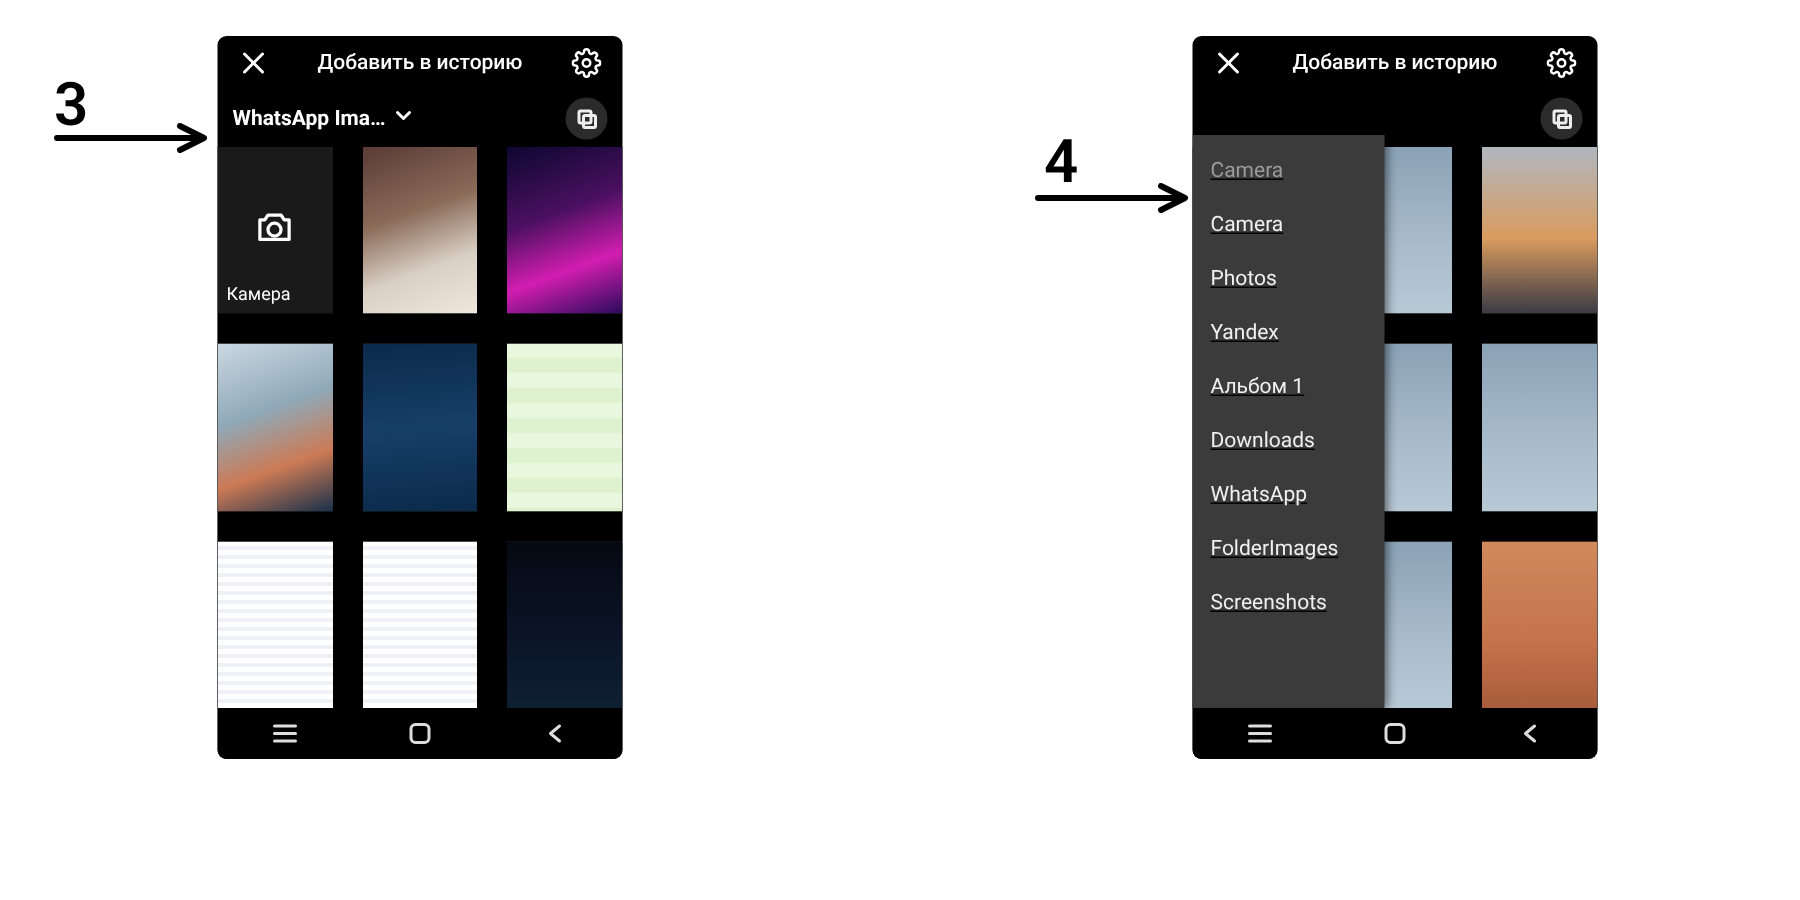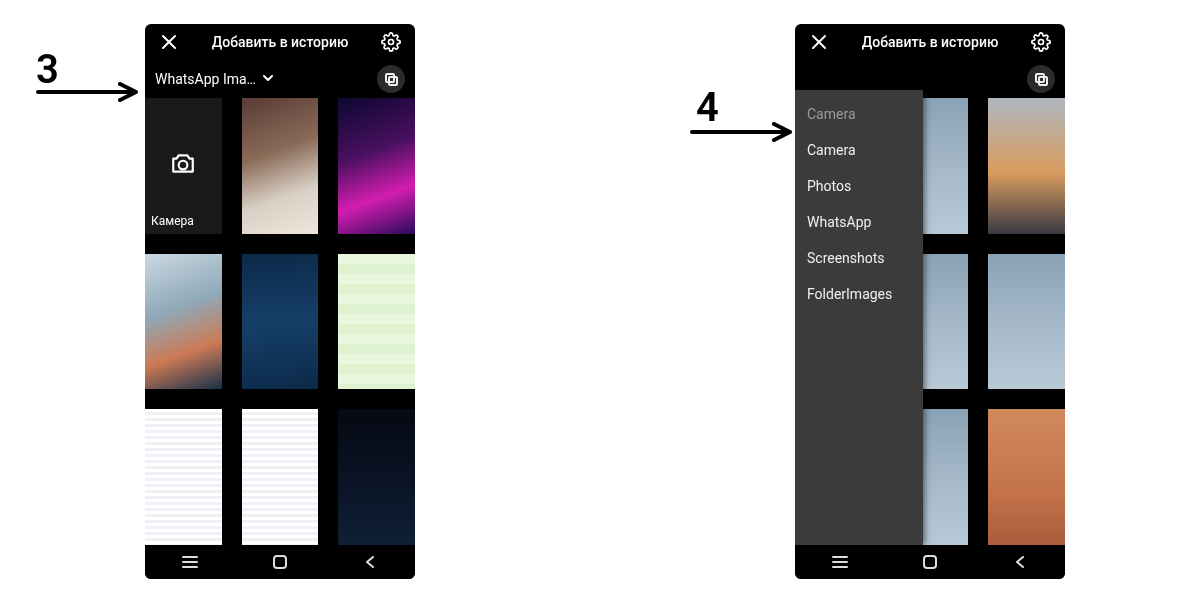--- a/index.html
+++ b/index.html
@@ -19,21 +19,21 @@
     align-items: center;
     gap: 8px;
     font-size: 40px;
     font-weight: 600;
   }
 
   
   .phone {
     position: absolute;
     width: 270px;
-    height: 555px;
+    height: 482px;
     top: 24px;
     background: #000;
     border-radius: 6px;
     overflow: hidden;
     display: flex;
     flex-direction: column;
   }
   .phone.left  { left: 145px; }
   .phone.right { left: 795px; }
 
@@ -55,21 +55,21 @@
 
   .subbar {
     height: 38px;
     display: flex;
     align-items: center;
     padding: 0 10px;
     color: #fff;
     font-size: 14px;
     gap: 6px;
   }
-  .subbar .album-label { font-weight: 400; }
+  .subbar .album-label { font-weight: 700; }
   .subbar .spacer { flex: 1; }
   .multi-btn {
     width: 28px; height: 28px;
     border-radius: 50%;
     background: #2b2b2b;
     display: inline-flex; align-items: center; justify-content: center;
     color: #eee;
   }
 
   .grid3 {
@@ -123,20 +123,21 @@
     top: 66px;
     left: 0;
     width: 128px;
     bottom: 34px;
     background: #3b3b3b;
     display: flex;
     flex-direction: column;
     padding: 6px 0;
     overflow: hidden;
     box-shadow: 2px 0 6px rgba(0,0,0,.5);
+    text-decoration: underline;
   }
   .dropdown .item {
     padding: 10px 12px;
     color: #f0f0f0;
     font-size: 14px;
     white-space: nowrap;
     overflow: hidden;
     text-overflow: ellipsis;
   }
   .dropdown .item.muted { color: #9a9a9a; }
@@ -336,23 +337,26 @@
       </div>
     <div class="tile">
         <div class="thumb t-orange"></div>
       </div>
   </div>
 
   <div class="dropdown">
     <div class="item muted">Camera</div>
     <div class="item">Camera</div>
     <div class="item">Photos</div>
+    <div class="item">Yandex</div>
+    <div class="item">Альбом 1</div>
+    <div class="item">Downloads</div>
     <div class="item">WhatsApp</div>
+    <div class="item">FolderImages</div>
     <div class="item">Screenshots</div>
-    <div class="item">FolderImages</div>
   </div>
 
   <div class="navbar">
     <span class="nav-btn">
       <svg width="18" height="14" viewBox="0 0 18 14">
           <line x1="2" y1="2" x2="16" y2="2"></line>
           <line x1="2" y1="7" x2="16" y2="7"></line>
           <line x1="2" y1="12" x2="16" y2="12"></line>
         </svg>
     </span>

